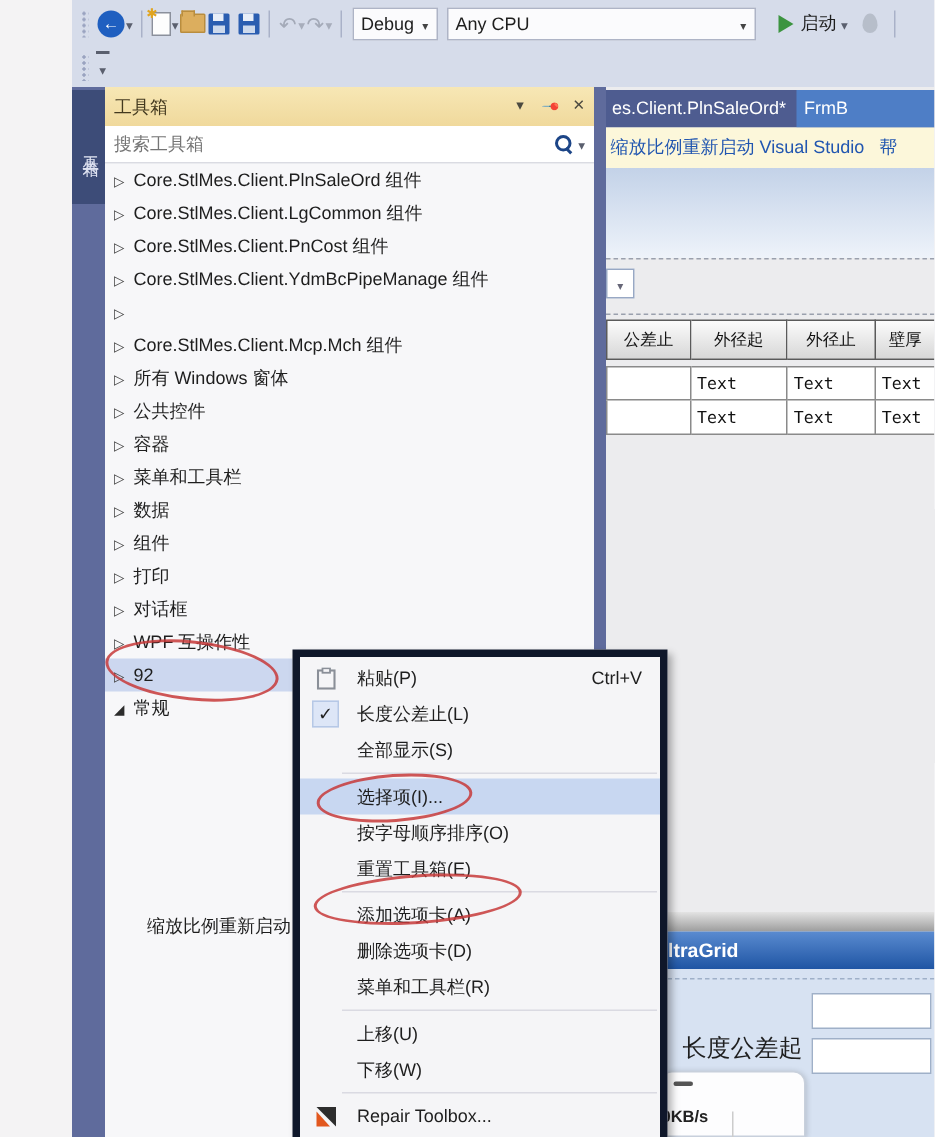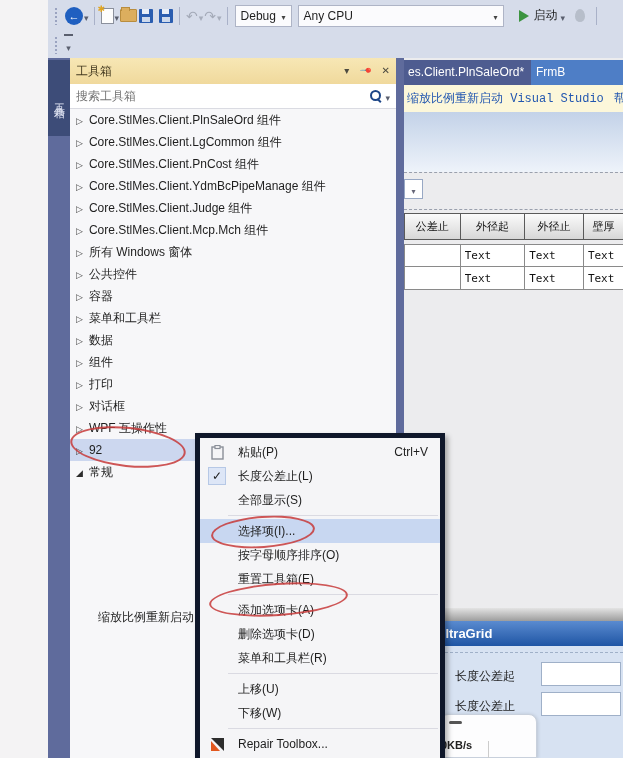--- a/index.html
+++ b/index.html
@@ -67,21 +67,21 @@
   .trow.sel { background:#ccd7ef; }
   .exp-c::before { content:"▷"; font-size:9px; color:#454545; margin-right:6px; }
   .exp-e::before { content:"◢"; font-size:9px; color:#2c2c2c; margin-right:6px; }
   .emptymsg { position:absolute; left:28px; top:500px; font-size:12px; color:#1e1e1e; white-space:nowrap; }
 
   
   .designer { position:absolute; left:404px; top:58px; width:219px; height:700px; background:#ececee; }
   .tabbar { position:absolute; left:0; top:2px; width:219px; height:25px; background:#4e5c90; display:flex; }
   .dtab1 { color:#fff; font-size:12px; line-height:25px; padding-left:4px; width:127px; overflow:hidden; white-space:nowrap; }
   .dtab2 { background:#4e7ec6; color:#fff; font-size:12px; line-height:25px; padding-left:5px; flex:1; white-space:nowrap; }
-  .infobar { position:absolute; left:0; top:27px; width:219px; height:27px; background:#fcf7da; display:flex; align-items:center; gap:10px; padding-left:3px; white-space:nowrap; overflow:hidden;font-family:Liberation Mono, monospace; }
+  .infobar { position:absolute; left:0; top:27px; width:219px; height:27px; background:#fcf7da; display:flex; align-items:center; gap:10px; padding-left:3px; white-space:nowrap; overflow:hidden; }
   .iblink { font-size:12px; color:#2156b0; }
   .formband { position:absolute; left:0; top:54px; width:219px; height:60px; background:linear-gradient(#c3d2e8,#eef3fa); }
   .dash1 { position:absolute; left:0; top:114px; width:219px; border-top:1px dashed #9aa0ad; }
   .minicombo { position:absolute; left:0; top:121px; width:19px; height:20px; background:#fff; border:1px solid #98a8c4; display:flex; align-items:center; justify-content:center; }
   .minicombo .caret::before{ font-size:8px; color:#667; }
   .dash2 { position:absolute; left:0; top:151px; width:219px; border-top:1px dashed #9aa0ad; }
   .grid { position:absolute; left:0; top:155px; width:219px; }
   .ghead { display:flex; height:27px; }
   .gh { border:1px solid #5a5a5a; border-left:none; background:linear-gradient(#fbfbfb,#d7d7d7);
     font-size:11px; color:#111; display:flex; align-items:center; justify-content:center; }
@@ -92,21 +92,21 @@
     font-size:11px; color:#111; display:flex; align-items:center; padding-left:4px; }
   .gc:first-child{ border-left:1px solid #8a8a8a; }
   .grow + .grow .gc { border-top:none; }
   .c0{width:58px;} .c1{width:66px;} .c2{width:60px;} .c3{width:40px; border-right:none;}
 
   .ug-grayband { position:absolute; left:16px; top:550px; width:203px; height:13px; background:linear-gradient(#e3e3e3,#9d9d9d); }
   .ug-bluebar { position:absolute; left:16px; top:563px; width:203px; height:25px; background:linear-gradient(#5a8bd0,#1f55a4);
     color:#fff; font-size:13px; font-weight:bold; line-height:25px; padding-left:16px; }
   .ug-content { position:absolute; left:16px; top:588px; width:203px; height:112px; background:#d7e2f2; }
   .ug-dash { position:absolute; left:0; top:6px; width:203px; border-top:1px dashed #9fb0c8; }
-  .fldlbl { position:absolute; left:35px; font-size:12px; color:#1e1e1e; white-space:nowrap; }
+  .fldlbl { position:absolute; left:35px; font-size:16px; color:#1e1e1e; white-space:nowrap;margin-top:21px; }
   .fldinp { position:absolute; left:121px; width:80px; height:24px; background:#fff; border:1px solid #9fb0c8; }
 
   
   .cmenu { position:absolute; left:195px; top:433px; width:250px; background:#f5f5f7;
     border:5px solid #0f172a; box-shadow:3px 3px 5px rgba(0,0,0,.3); z-index:50; padding:2px 0; }
   .mi { position:relative; display:flex; align-items:center; height:24px; padding-left:38px; padding-right:12px; font-size:12px; color:#1e1e1e; }
   .mi.hl { background:#c8d7f1; }
   .mi-label { flex:1; white-space:nowrap; }
   .mi-short { font-size:12px; color:#1e1e1e; }
   .msep { height:1px; background:#dadae2; margin:3px 2px 3px 28px; }
@@ -224,21 +224,20 @@
       <div class="trow">
           <span class="exp-c"></span>
           <span>Core.StlMes.Client.PnCost 组件</span>
         </div>
       <div class="trow">
           <span class="exp-c"></span>
           <span>Core.StlMes.Client.YdmBcPipeManage 组件</span>
         </div>
       <div class="trow">
           <span class="exp-c"></span>
-          <span>Core.StlMes.Client.Judge 组件</span>
         </div>
       <div class="trow">
           <span class="exp-c"></span>
           <span>Core.StlMes.Client.Mcp.Mch 组件</span>
         </div>
       <div class="trow">
           <span class="exp-c"></span>
           <span>所有 Windows 窗体</span>
         </div>
       <div class="trow">

